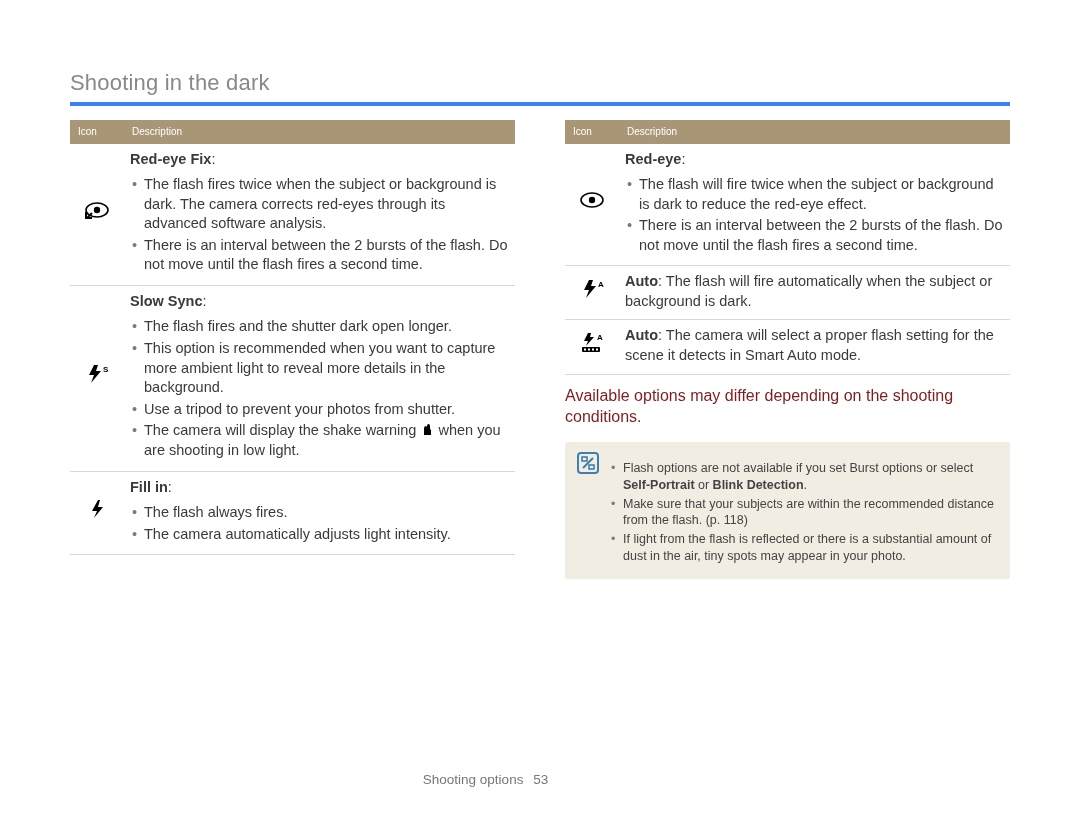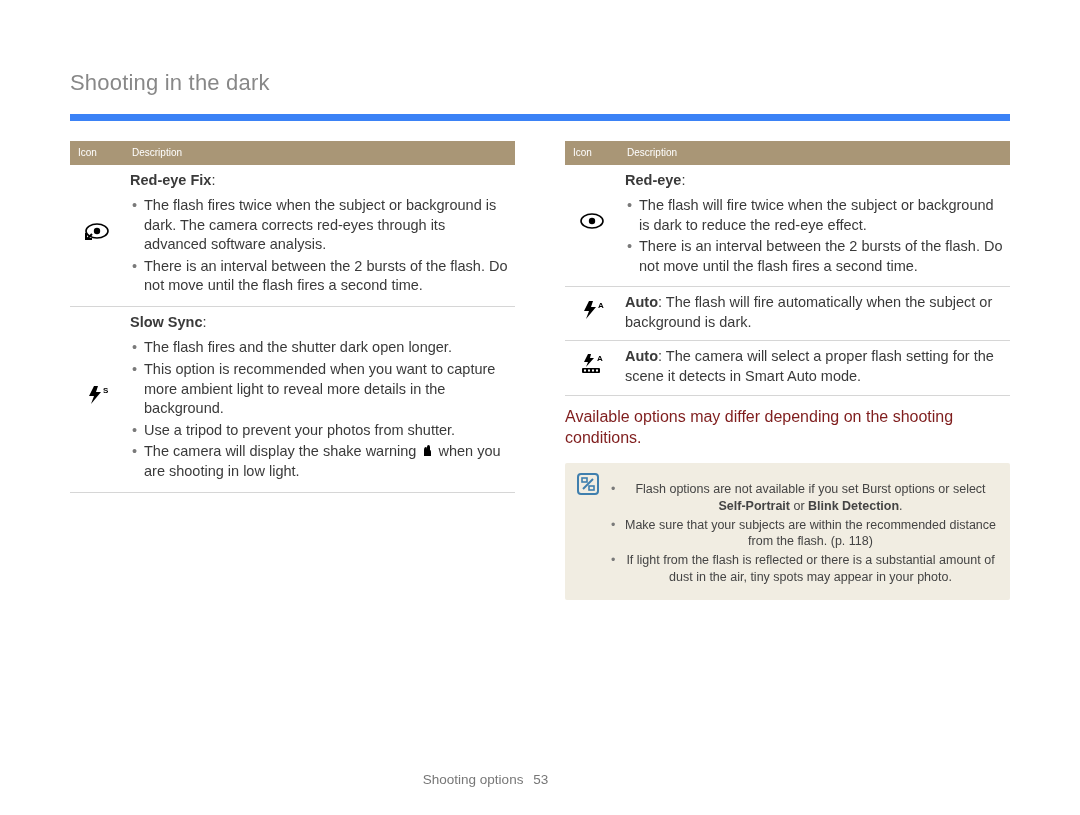--- a/index.html
+++ b/index.html
@@ -11,23 +11,23 @@
     color: #3a3a3a;
     padding: 70px 70px 0 70px;
     position: relative;
   }
   .page-title {
     font-size: 22px;
     font-weight: 300;
     color: #888;
     font-family: "Segoe UI Light", "Helvetica Neue", Arial, sans-serif;
     letter-spacing: 0.2px;
-    padding-bottom: 18px;
-    border-bottom: 7px solid #3b82f6;
-    margin-bottom: 20px;
+    padding-bottom: 6px;
+    border-bottom: 4px solid #3b82f6;
+    margin-bottom: 14px;
   }
   .columns {
     display: flex;
     gap: 50px;
   }
   .col {
     flex: 1;
     min-width: 0;
   }
   table.opt {
@@ -88,21 +88,20 @@
   .note-box {
     margin-top: 14px;
     background: #f1ede2;
     border-radius: 2px;
     padding: 10px 12px 12px 12px;
     display: flex;
     gap: 10px;
     font-size: 12.5px;
     color: #444;
     line-height: 1.35;
-    text-align: center;
   }
   .note-icon {
     flex: 0 0 auto;
     width: 22px;
     height: 22px;
     border: 2px solid #3f7fae;
     border-radius: 4px;
     color: #3f7fae;
     display: flex;
     align-items: center;
@@ -182,20 +181,36 @@
                   <svg width="14" height="14" viewBox="0 0 14 14">
                       <path d="M4 13 L4 7 Q4 4 6 4 Q7 4 7 6 L7 4 Q7 2 8.5 2 Q10 2 10 4 L10 7 Q11 7 11 9 L11 13 Z" fill="#000"></path>
                     </svg>
                 </span>
                 <span class="inline-run"> when you are shooting in low light.</span>
               </li>
             </ul>
           </td>
         </tr>
 
+        <tr>
+          <td class="icon-cell">
+            <span class="micon">
+              <svg width="20" height="20" viewBox="0 0 20 20">
+                <path d="M11 1 L5 12 L10 12 L7 19 L16 8 L11 8 L13 1 Z" fill="#000"></path>
+              </svg>
+            </span>
+          </td>
+          <td>
+            <span class="mode-title">Fill in</span><span>:</span>
+            <ul class="bullets">
+              <li>The flash always fires.</li>
+              <li>The camera automatically adjusts light intensity.</li>
+            </ul>
+          </td>
+        </tr>
       </tbody>
     </table>
   </div>
 
   <div class="col">
     <table class="opt">
       <thead>
         <tr>
           <th class="icon-h">Icon</th>
           <th>Description</th>

